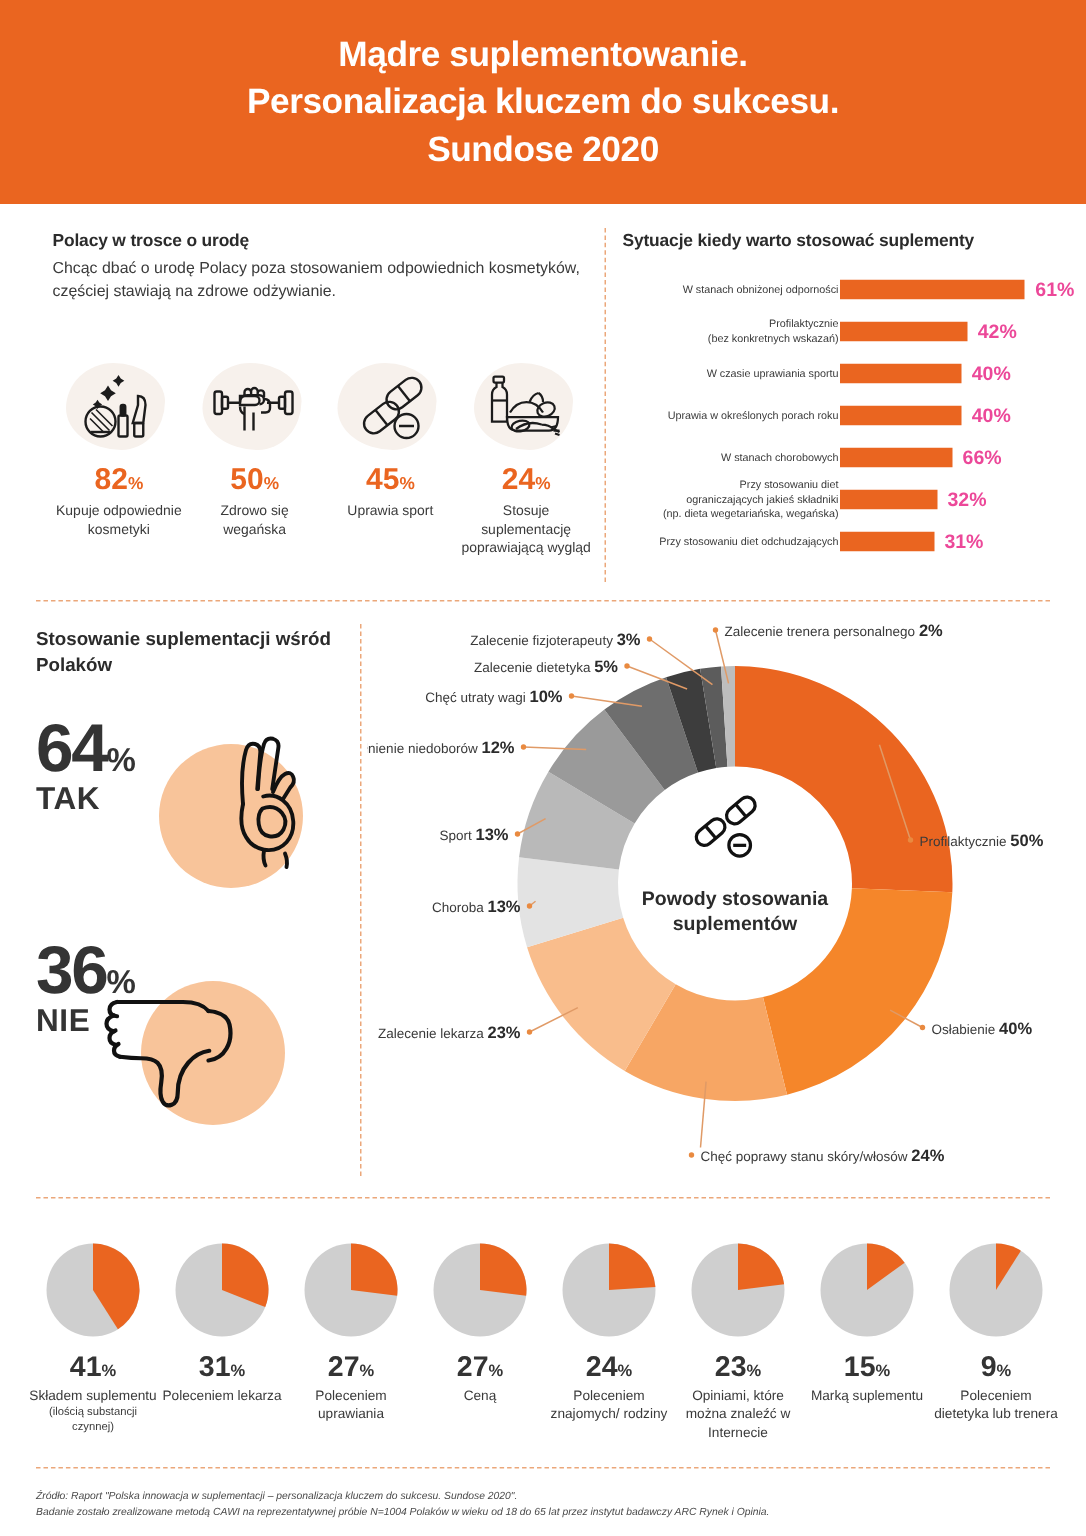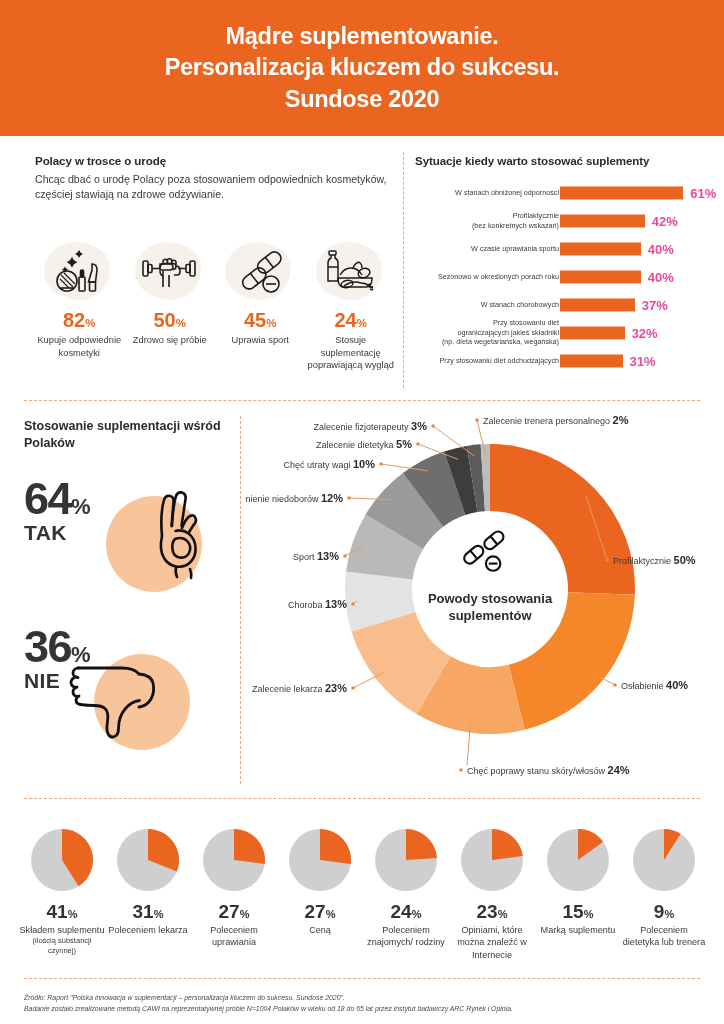--- a/index.html
+++ b/index.html
@@ -175,21 +175,21 @@
             <path d="M13 24.5 h8 M39 24.5 h8"></path>
             <path d="M21 20 h10 a3 3 0 0 1 0 6 h-10z"></path>
             <path d="M21 24.5 q0-5 5-5 h8 a3 3 0 0 1 0 6"></path>
             <path d="M24 19.5 v-2 a2.2 2.2 0 0 1 4.4 0 v2 M28.4 19.5 v-2.6 a2.2 2.2 0 0 1 4.4 0 v2.6 M32.8 19.8 v-2 a2.2 2.2 0 0 1 4.2 0 v3"></path>
             <path d="M37 22 q4 0 4 4 v2 q0 3-3 3 h-3"></path>
             <path d="M24 27 v16 M30 31 v12" stroke-width="1.6"></path>
             <path d="M21 27 q0 4 3 5"></path>
           </svg>
         </div>
         <div class="pct-big"><span>50</span><span class="sm">%</span></div>
-        <div class="icon-label">Zdrowo się próbie</div>
+        <div class="icon-label">Zdrowo się wegańska</div>
       </div>
 
       <div class="icon-col">
         <div class="icon-blob">
           <div class="blob"></div>
           <svg width="60" height="54" viewBox="0 0 60 54" fill="none" stroke="#1c1c1c" stroke-width="1.6">
             <g transform="rotate(-38 25 34)">
               <rect x="12" y="28" width="26" height="13" rx="6.5"></rect>
               <path d="M25 28 v13"></path>
             </g>
@@ -247,32 +247,32 @@
           <div class="bar-val" style="left: 236.84px;">42%</div>
         </div>
         <div class="bar-row">
           <div class="bar-cat">W czasie uprawiania sportu</div>
           <div class="bar-track">
             <div class="bar-fill" style="width: 80.8px; background: rgb(234, 101, 32);"></div>
           </div>
           <div class="bar-val" style="left: 232.8px;">40%</div>
         </div>
         <div class="bar-row">
-          <div class="bar-cat">Sezonowo w określonych porach roku</div>
+          <div class="bar-cat">Uprawia w określonych porach roku</div>
           <div class="bar-track">
             <div class="bar-fill" style="width: 80.8px; background: rgb(234, 101, 32);"></div>
           </div>
           <div class="bar-val" style="left: 232.8px;">40%</div>
         </div>
         <div class="bar-row">
           <div class="bar-cat">W stanach chorobowych</div>
           <div class="bar-track">
             <div class="bar-fill" style="width: 74.74px; background: rgb(234, 101, 32);"></div>
           </div>
-          <div class="bar-val" style="left: 226.74px;">37%</div>
+          <div class="bar-val" style="left: 226.74px;">66%</div>
         </div>
         <div class="bar-row">
           <div class="bar-cat">Przy stosowaniu diet<br>ograniczających jakieś składniki<br>(np. dieta wegetariańska, wegańska)</div>
           <div class="bar-track">
             <div class="bar-fill" style="width: 64.64px; background: rgb(234, 101, 32);"></div>
           </div>
           <div class="bar-val" style="left: 216.64px;">32%</div>
         </div>
         <div class="bar-row">
           <div class="bar-cat">Przy stosowaniu diet odchudzających</div>

